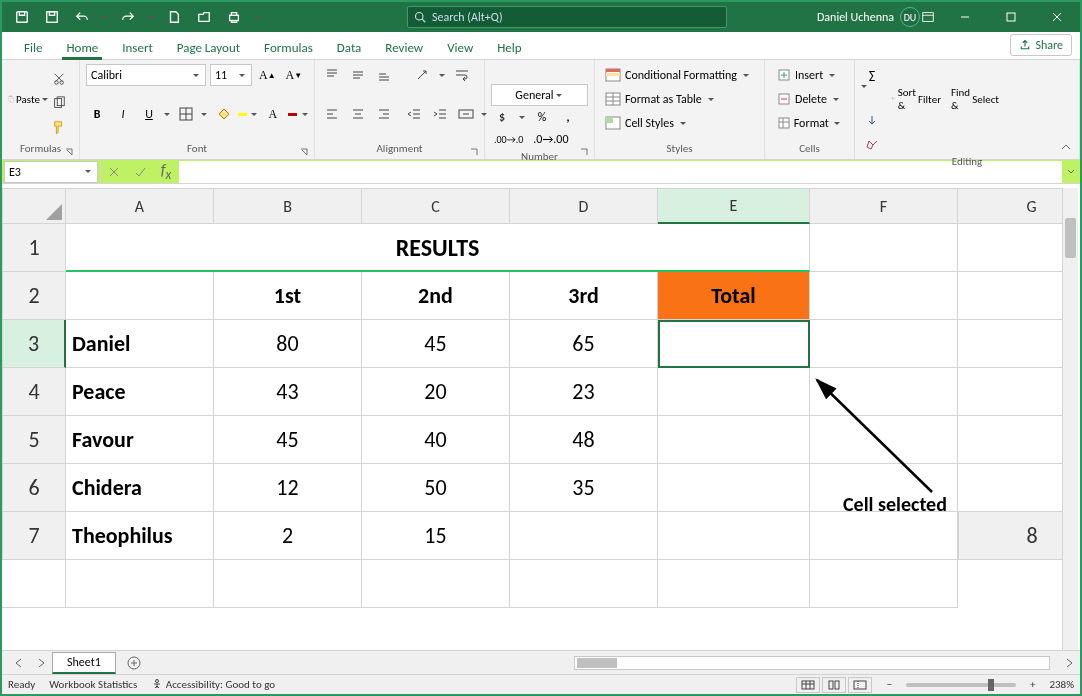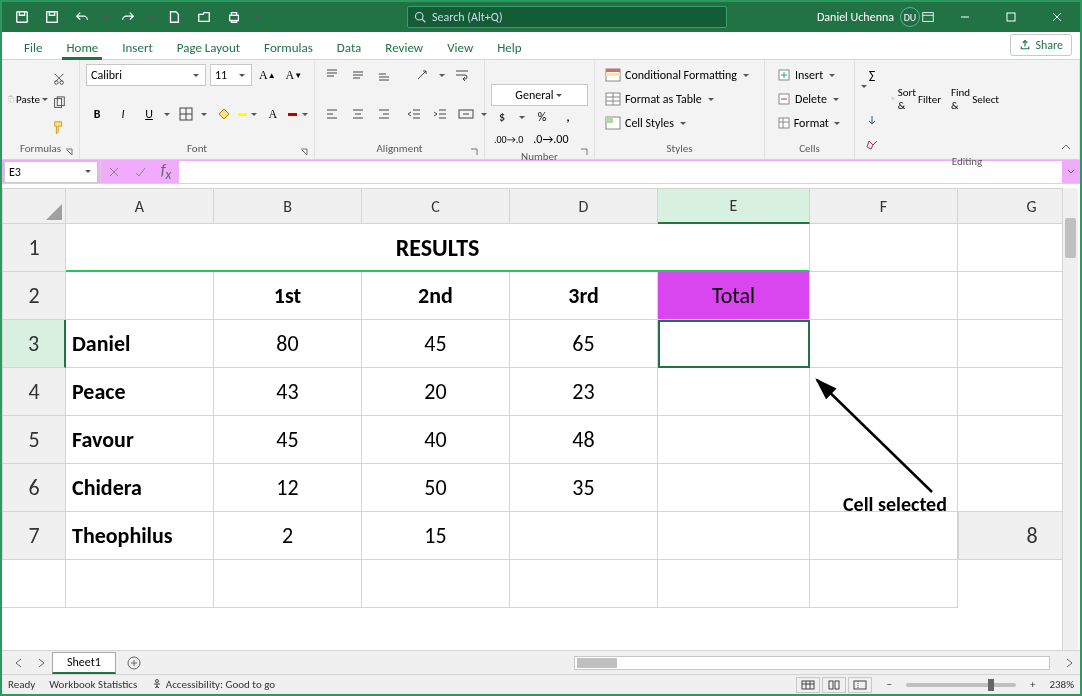--- a/index.html
+++ b/index.html
@@ -47,21 +47,21 @@
   .numfmt { width:110px; height:22px; border:1px solid #c8c8c8; background:#fff; font-size:12px; padding:0 4px; display:flex; align-items:center; justify-content:center;margin-top:20px;}
   .styles-col { display:flex; flex-direction:column; gap:2px; align-items:flex-start;}
   .style-btn { height:22px; display:flex; align-items:center; gap:4px; font-size:12px; padding:0 4px;}
   .cells-col { display:flex; flex-direction:column; gap:2px; }
   .cells-btn { height:22px; display:flex; align-items:center; gap:4px; font-size:12px; padding:0 6px;}
   .editing { display:flex; gap:8px; }
   .edit-col { display:flex; flex-direction:column; gap:2px; }
   .ribbon-collapse { position:absolute; right:6px; bottom:4px; width:16px; height:16px; display:flex; align-items:center; justify-content:center;}
 
   
-  .fbar { height:24px; border-bottom:1px solid #d4d4d4; display:flex; align-items:center; background:#f0abfc; }
+  .fbar { height:24px; border-bottom:1px solid #d4d4d4; display:flex; align-items:center; background:#bef264; }
   .namebox { width:94px; height:22px; border:1px solid #c8c8c8; margin:0 2px; display:flex; align-items:center; justify-content:space-between; padding:0 4px; font-size:12px; background:#fff;}
   .fbar .fsep { width:1px; height:22px; background:#d4d4d4; }
   .fbar .ctrl { width:26px; height:22px; display:flex; align-items:center; justify-content:center;}
   .fbar .ctrl svg { stroke:#888; }
   .fbar .formula-input { flex:1; height:22px; border:none; outline:none; font-size:12px; padding:0 4px; }
   .fbar .expand { width:18px; display:flex; align-items:center; justify-content:center;}
 
   
   .gridwrap { position:absolute; top:186px; bottom:44px; left:0; right:18px; overflow:hidden; background:#fff; }
   .grid { display:grid; grid-template-columns: 64px 148px 148px 148px 148px 152px 148px 148px; grid-template-rows: 36px repeat(8, 48px); font-size:20px; }
@@ -70,21 +70,21 @@
   .rowhdr { border-top:none; font-size:22px; color:#333; }
   .corner { position:relative; }
   .corner::after { content:""; position:absolute; right:3px; bottom:3px; width:0; height:0; border:8px solid transparent; border-bottom-color:#a0a0a0; border-right-color:#a0a0a0;}
   .cell { border-right:1px solid #d4d4d4; border-bottom:1px solid #d4d4d4; display:flex; align-items:center; padding:0 6px; font-family: Calibri, sans-serif; font-size:22px; }
   .cell.center { justify-content:center; }
   .cell.bold { font-weight:700; }
   .colhdr.active-col { background:#d8f0e0; border-bottom:2px solid #217346;}
   .rowhdr.active-row { background:#d8f0e0; border-right:2px solid #217346;}
   .sel-cell { border:2px solid #217346 !important; position:relative; z-index:2; }
   .merged-title { grid-column: 2 / 7; border-right:1px solid #d4d4d4; border-bottom:2px solid #22c55e; display:flex; align-items:center; justify-content:center; font-weight:700; font-family:Calibri; font-size:24px; }
-  .total-hdr { background:#d946ef; font-weight:400; justify-content:center; }
+  .total-hdr { background:#f97316; font-weight:700; justify-content:center; }
 
   
   .vscroll { position:absolute; right:2px; top:186px; bottom:44px; width:16px; background:#f0f0f0; border-left:1px solid #d4d4d4;}
   .vscroll .thumb { position:absolute; left:2px; right:2px; top:30px; height:40px; background:#c0c0c0; border-radius:2px;}
   .hscroll-wrap { position:absolute; left:0; right:0; bottom:20px; height:24px; background:#f0f0f0; border-top:1px solid #d4d4d4; display:flex; align-items:center;}
   .sheet-tab-area { display:flex; align-items:center; gap:0; padding-left:6px; }
   .nav-btn { width:22px; height:20px; display:flex; align-items:center; justify-content:center;}
   .sheet-tab { height:22px; padding:0 14px; background:#fff; border:1px solid #aaa; border-bottom:2px solid #217346; font-size:12px; display:flex; align-items:center;}
   .new-sheet { width:24px; height:20px; display:flex; align-items:center; justify-content:center; margin-left:6px;}
   .hscroll-track { flex:1; margin:0 8px; height:14px; border:1px solid #c8c8c8; background:#fff; position:relative;}

